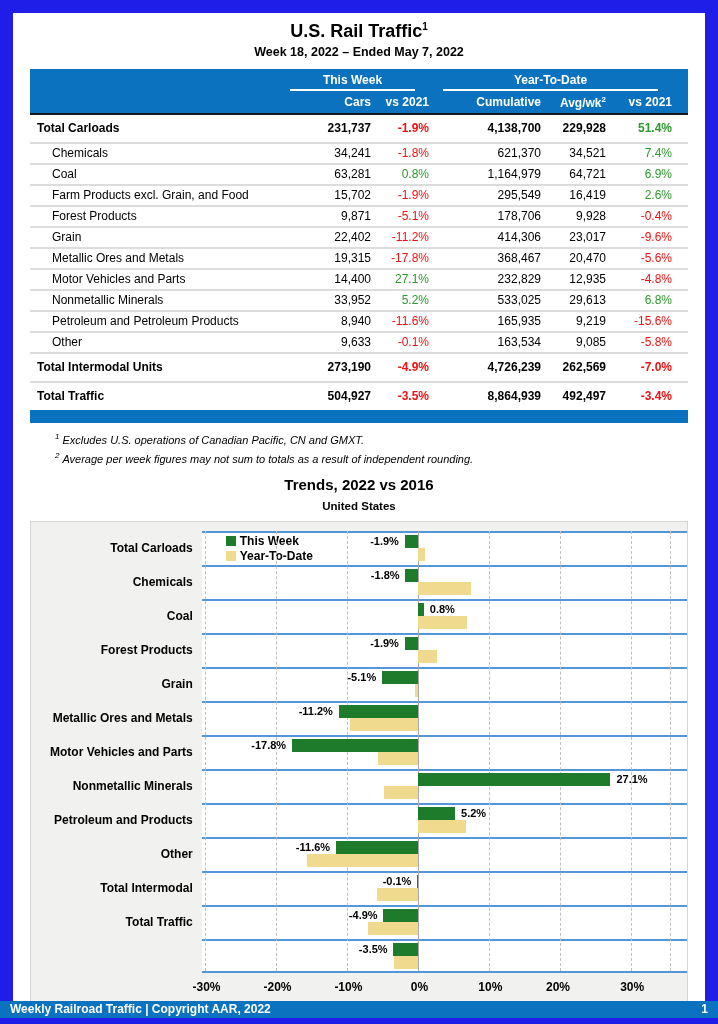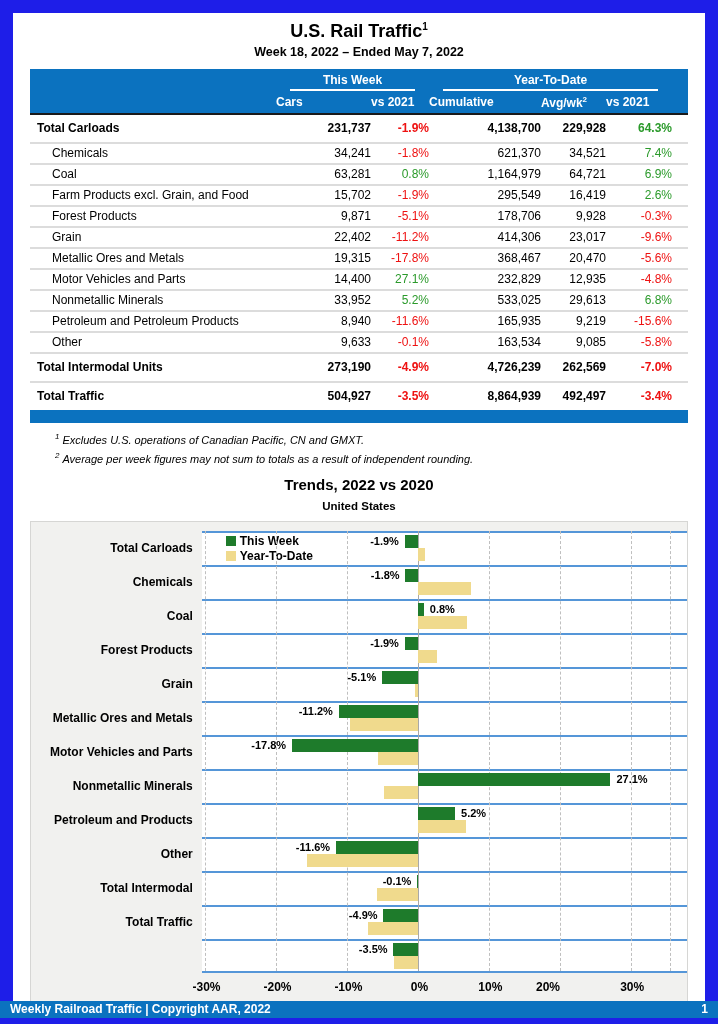--- a/index.html
+++ b/index.html
@@ -21,21 +21,21 @@
   .report-title sup { font-size: 10px; }
   .report-subtitle { text-align: center; font-size: 12.5px; font-weight: bold; margin-top: 3px; }
 
   
   .traffic-table { width: 658px; margin: 10px auto 0; font-size: 12px; }
   .thead { background: #0b72bf; color: #fff; font-weight: bold; padding-right: 16px; }
   .group-row { display: grid; grid-template-columns: 246px 153px 243px; height: 22px; align-items: flex-end; }
   .group-cell { text-align: center; }
   .group-cell .gh-underline { display: block; margin: 0 14px; padding-bottom: 2px; border-bottom: 2px solid #fff; }
   .col-row { display: grid; grid-template-columns: 246px 95px 58px 112px 65px 66px; height: 22px; align-items: center; }
-  .col-row .num { }
+  .col-row .num { text-align: right; }
   .col-row sup { font-size: 8px; }
   .tbody { border-top: 2px solid #1a1a1a; }
   .trow { display: grid; grid-template-columns: 246px 95px 58px 112px 65px 66px; padding-right: 16px; line-height: 19px; }
   .trow + .trow { border-top: 2px solid #dcdcdc; }
   .trow .num { text-align: right; }
   .trow.indent-row .label { padding-left: 22px; }
   .trow.total-row { font-weight: bold; padding-top: 4px; padding-bottom: 4px; }
   .trow .label { padding-left: 7px; white-space: nowrap; }
   .table-bottom-bar { width: 658px; height: 13px; background: #0b72bf; margin: 0 auto; }
 
@@ -104,21 +104,21 @@
         <div class="num">vs 2021</div>
       </div>
     </div>
     <div class="tbody">
         <div class="trow total-row">
     <div class="label">Total Carloads</div>
     <div class="num">231,737</div>
     <div class="num pct" style="color: rgb(238, 17, 17);">-1.9%</div>
     <div class="num">4,138,700</div>
     <div class="num">229,928</div>
-    <div class="num pct" style="color: rgb(43, 154, 43);">64.3%</div>
+    <div class="num pct" style="color: rgb(43, 154, 43);">51.4%</div>
   </div>
         <div class="trow indent-row">
     <div class="label">Chemicals</div>
     <div class="num">34,241</div>
     <div class="num pct" style="color: rgb(238, 17, 17);">-1.8%</div>
     <div class="num">621,370</div>
     <div class="num">34,521</div>
     <div class="num pct" style="color: rgb(43, 154, 43);">7.4%</div>
   </div>
         <div class="trow indent-row">
@@ -136,21 +136,21 @@
     <div class="num">295,549</div>
     <div class="num">16,419</div>
     <div class="num pct" style="color: rgb(43, 154, 43);">2.6%</div>
   </div>
         <div class="trow indent-row">
     <div class="label">Forest Products</div>
     <div class="num">9,871</div>
     <div class="num pct" style="color: rgb(238, 17, 17);">-5.1%</div>
     <div class="num">178,706</div>
     <div class="num">9,928</div>
-    <div class="num pct" style="color: rgb(238, 17, 17);">-0.3%</div>
+    <div class="num pct" style="color: rgb(238, 17, 17);">-0.4%</div>
   </div>
         <div class="trow indent-row">
     <div class="label">Grain</div>
     <div class="num">22,402</div>
     <div class="num pct" style="color: rgb(238, 17, 17);">-11.2%</div>
     <div class="num">414,306</div>
     <div class="num">23,017</div>
     <div class="num pct" style="color: rgb(238, 17, 17);">-9.6%</div>
   </div>
         <div class="trow indent-row">
@@ -211,21 +211,21 @@
   </div>
       </div>
   </div>
   <div class="table-bottom-bar"></div>
 
   <div class="footnotes">
     <div class="footnote"><sup>1</sup><span>Excludes U.S. operations of Canadian Pacific, CN and GMXT.</span></div>
     <div class="footnote"><sup>2</sup><span>Average per week figures may not sum to totals as a result of independent rounding.</span></div>
   </div>
 
-  <div class="chart-title">Trends, 2022 vs 2020</div>
+  <div class="chart-title">Trends, 2022 vs 2016</div>
   <div class="chart-subtitle">United States</div>
 
   <div class="chart-box">
     <div class="chart-area">
       <div class="cat-labels">
           <div class="cat-label">Total Carloads</div>
           <div class="cat-label">Chemicals</div>
           <div class="cat-label">Coal</div>
           <div class="cat-label">Forest Products</div>
           <div class="cat-label">Grain</div>
@@ -296,21 +296,21 @@
           <div class="bar-label" style="top: 412px; right: 299.4px;">-3.5%</div>
           <div class="bar" style="width: 24.1px; left: 192.3px; top: 425px; background: rgb(240, 218, 141);"></div>
         </div>
     </div>
     <div class="x-axis">
         <div class="tick" style="left: -26.5px;">-30%</div>
         <div class="tick" style="left: 44.5px;">-20%</div>
         <div class="tick" style="left: 115.4px;">-10%</div>
         <div class="tick" style="left: 186.4px;">0%</div>
         <div class="tick" style="left: 257.3px;">10%</div>
-        <div class="tick" style="left: 315px;">20%</div>
+        <div class="tick" style="left: 325px;">20%</div>
         <div class="tick" style="left: 399.2px;">30%</div>
       </div>
   </div>
 
   <div style="height:40px"></div>
 </div>
 
 <div class="footer">
   <span>Weekly Railroad Traffic | Copyright AAR, 2022</span>
   <span>1</span>

